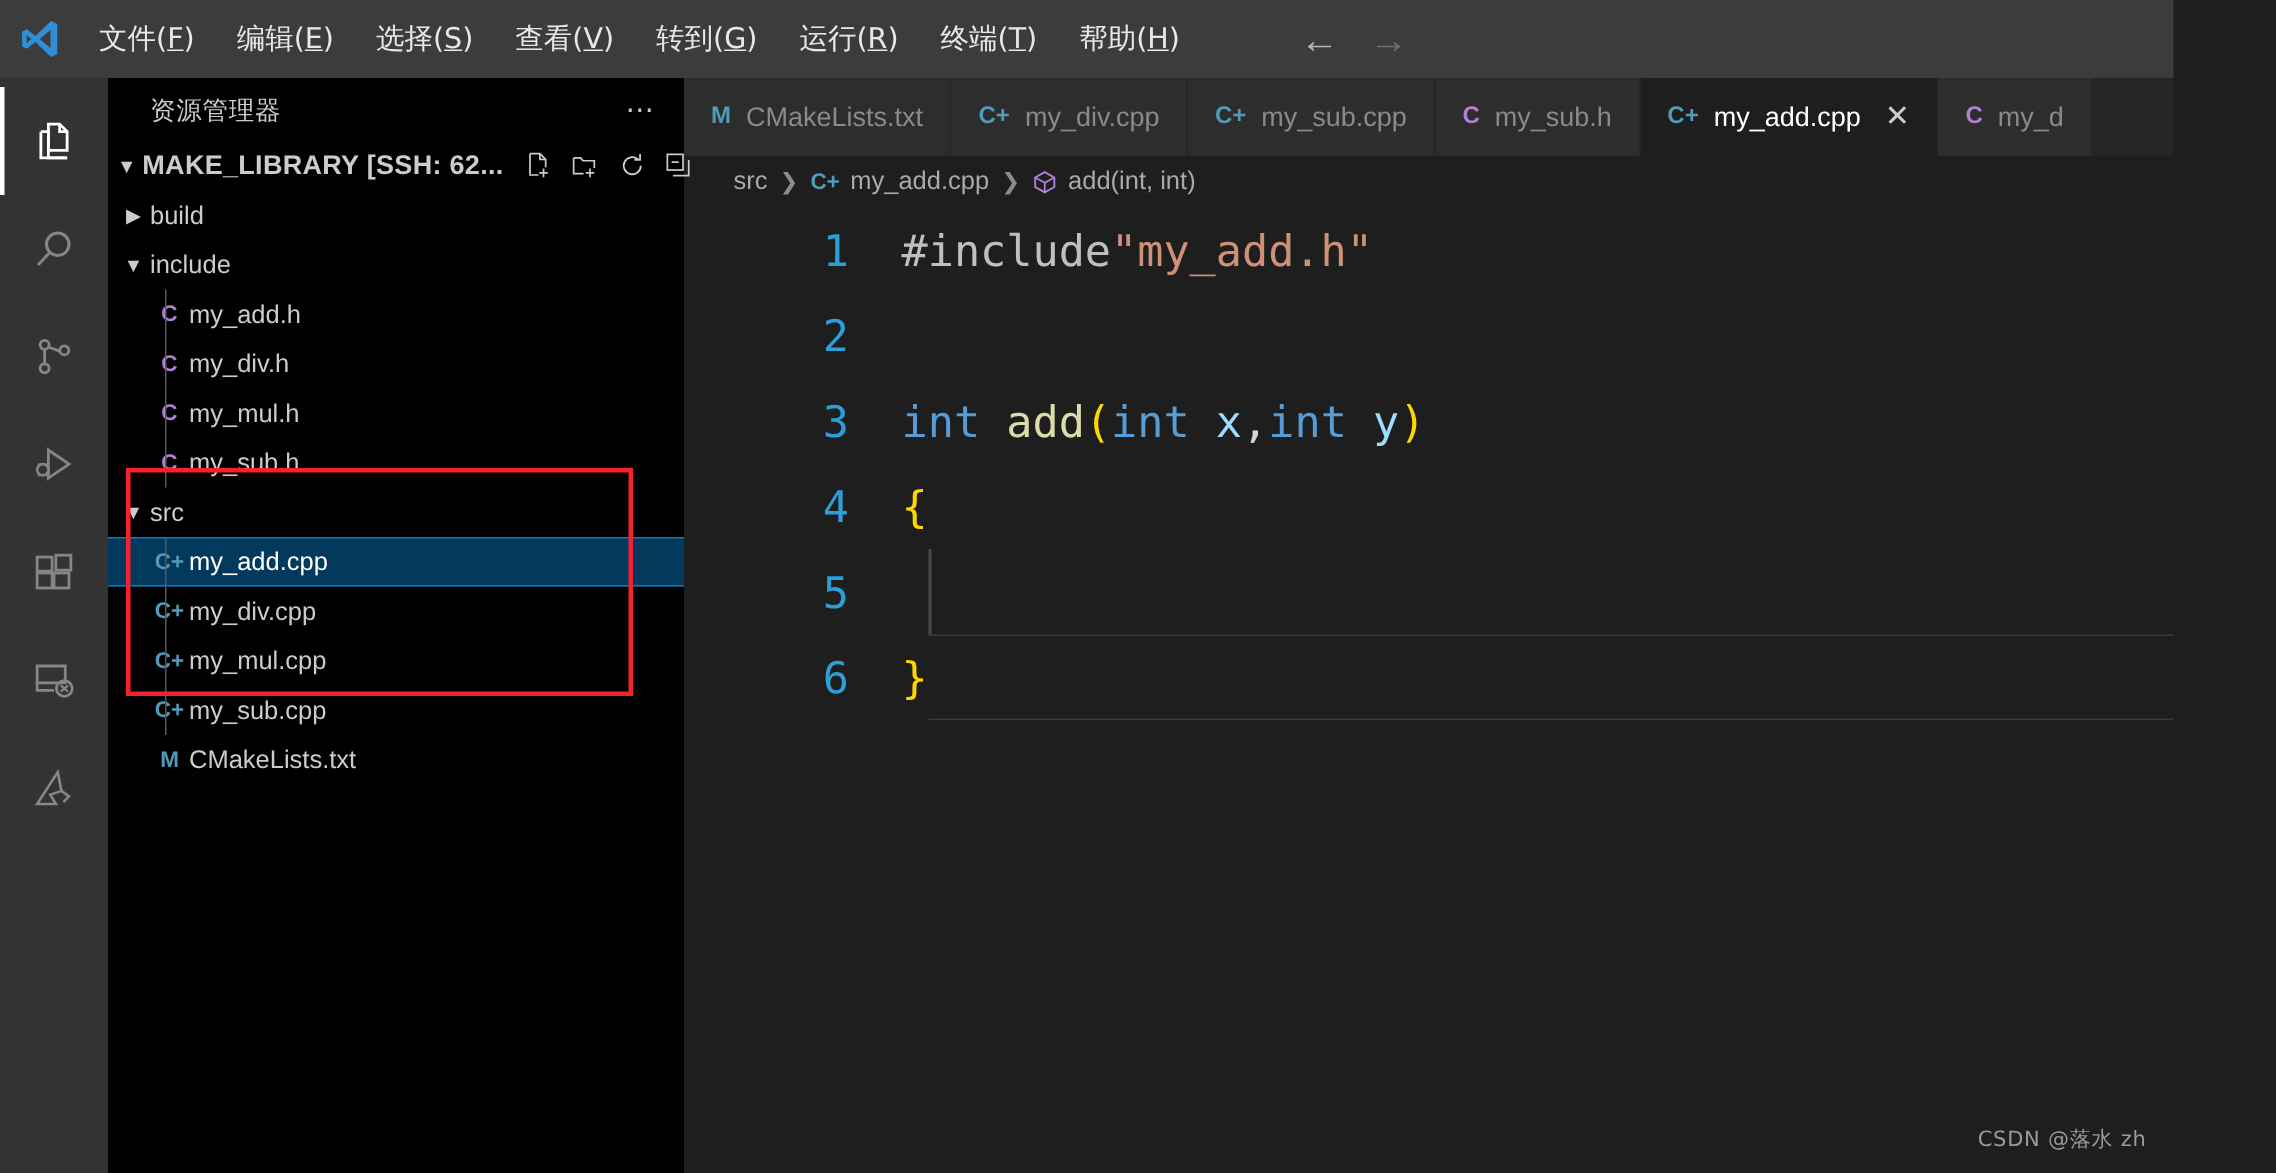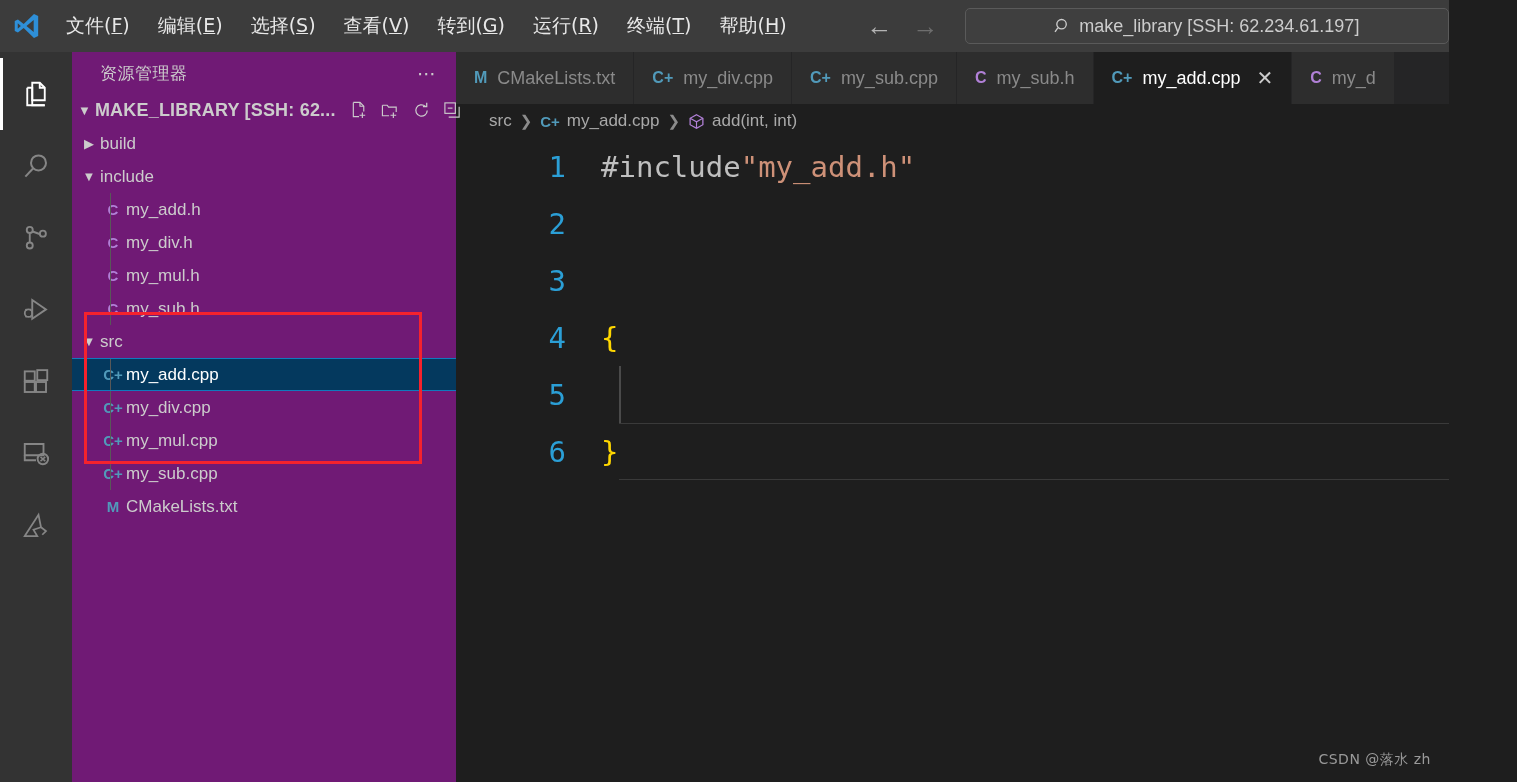--- a/index.html
+++ b/index.html
@@ -45,21 +45,21 @@
     width: 72px; height: 72px; display: flex; align-items: center; justify-content: center;
     position: relative; color: #868686;
   }
   .act-icon.active { color: #ffffff; }
   .act-icon.active::before {
     content: ""; position: absolute; left: 0; top: 0; bottom: 0; width: 3px; background: #ffffff;
   }
 
   
   .sidebar {
-    width: 384px; flex: 0 0 384px; background: #701a75;
+    width: 384px; flex: 0 0 384px; background: #000000;
     display: flex; flex-direction: column; position: relative;
   }
   .sb-header {
     height: 42px; display: flex; align-items: center; justify-content: space-between;
     padding: 0 18px 0 28px; color: #cccccc;
   }
   .sb-title { font-size: 17px; font-family: "DejaVu Sans","Liberation Sans",sans-serif; letter-spacing: .5px;}
   .sb-dots { font-size: 19px; letter-spacing: 2px; color: #cccccc; }
   .sb-root {
     height: 33px; display: flex; align-items: center; padding-left: 6px; gap: 4px; color: #cccccc;
@@ -170,27 +170,20 @@
       <div class="menu-item"><span>选择</span>(<span class="mn">S</span>)</div>
       <div class="menu-item"><span>查看</span>(<span class="mn">V</span>)</div>
       <div class="menu-item"><span>转到</span>(<span class="mn">G</span>)</div>
       <div class="menu-item"><span>运行</span>(<span class="mn">R</span>)</div>
       <div class="menu-item"><span>终端</span>(<span class="mn">T</span>)</div>
       <div class="menu-item"><span>帮助</span>(<span class="mn">H</span>)</div>
     </div>
     <div class="navarrows">
       <span class="navarrow">←</span>
       <span class="navarrow fwd">→</span>
-    </div>
-    <div class="searchbox">
-      <svg width="18" height="18" viewBox="0 0 16 16">
-        <circle cx="6.7" cy="6.4" r="4.2" fill="none" stroke="#cccccc" stroke-width="1.2"></circle>
-        <line x1="3.4" y1="9.6" x2="0.9" y2="13.2" stroke="#cccccc" stroke-width="1.2"></line>
-      </svg>
-      <span class="sb-label">make_library [SSH: 62.234.61.197]</span>
     </div>
   </div>
 
   <div class="mainrow">
 
     <div class="activitybar">
       <div class="act-icon active">
         <svg width="30" height="30" viewBox="0 0 24 24">
           <path d="M9 3h6l4 4v10H9z" fill="none" stroke="currentColor" stroke-width="1.5"></path>
           <path d="M15 3v4h4" fill="none" stroke="currentColor" stroke-width="1.5"></path>
@@ -397,20 +390,21 @@
           <span class="ctext"><span class="t-pp">#include</span><span class="t-str">"my_add.h"</span></span>
         </div>
 
         <div class="cline">
           <span class="lnum">2</span>
           <span class="ctext"></span>
         </div>
 
         <div class="cline">
           <span class="lnum">3</span>
+          <span class="ctext"><span class="t-kw">int</span><span class="t-plain"> </span><span class="t-fn">add</span><span class="t-brkt-y">(</span><span class="t-kw">int</span><span class="t-plain"> </span><span class="t-var">x</span><span class="t-punc">,</span><span class="t-kw">int</span><span class="t-plain"> </span><span class="t-var">y</span><span class="t-brkt-y">)</span></span>
         </div>
 
         <div class="cline">
           <span class="lnum">4</span>
           <span class="ctext"><span class="t-brkt-y">{</span></span>
         </div>
 
         <div class="cline">
           <span class="iguide"></span>
           <span class="lnum">5</span>

